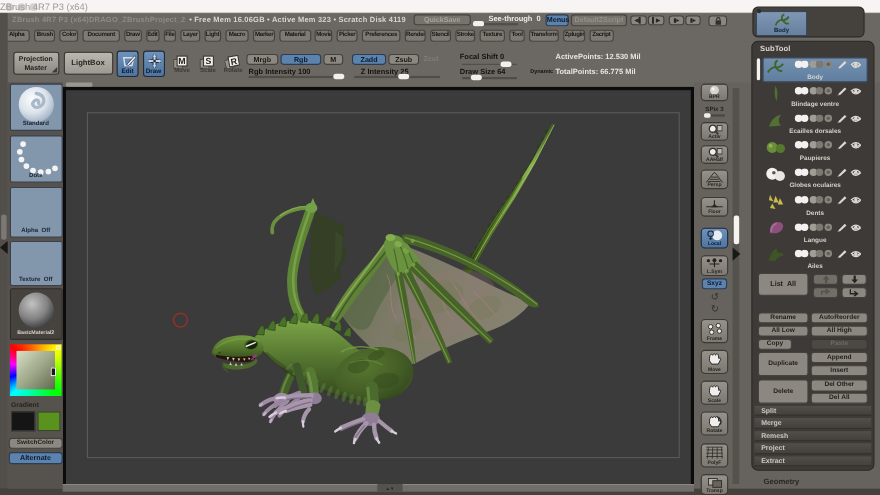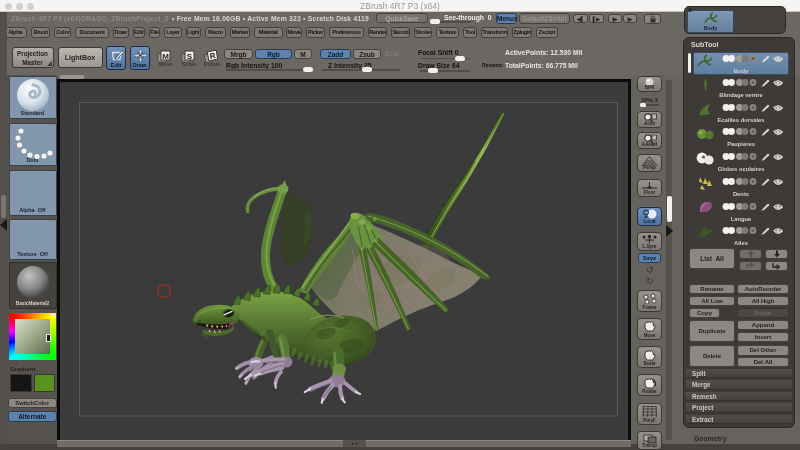--- a/index.html
+++ b/index.html
@@ -33,21 +33,21 @@
   .stlbl{position:absolute;width:100px;text-align:center;font-size:5.8px;font-weight:bold;color:#d5d1cb;}
 </style>
 </head>
 <body>
 <div id="app">
 
 <div class="abs" style="left:0;top:0;width:800px;height:12px;background:#f6f5f3;border-bottom:1px solid #c9c7c4;box-sizing:border-box;">
   <div class="abs" style="left:5px;top:2.5px;width:7px;height:7px;border-radius:50%;background:#d2d1cf;"></div>
   <div class="abs" style="left:16px;top:2.5px;width:7px;height:7px;border-radius:50%;background:#d2d1cf;"></div>
   <div class="abs" style="left:27px;top:2.5px;width:7px;height:7px;border-radius:50%;background:#d2d1cf;"></div>
-  <div class="abs" style="left:0;top:1px;width:800px;text-align:center;font-size:8.5px;color:#9b9a98;">ZBrush 4R7 P3 (x64)</div>
+  <div class="abs" style="left:0;top:1px;width:800px;font-size:8.5px;color:#9b9a98;">ZBrush 4R7 P3 (x64)</div>
 </div>
 
 <div class="abs" style="left:0;top:12px;width:800px;height:12px;background:#6b6762;"></div>
 <div class="abs b" style="left:11px;top:14.5px;font-size:6.8px;color:#8f8b85;letter-spacing:0.2px;">ZBrush 4R7 P3 (x64)DRAGO_ZBrushProject_2</div>
 <div class="abs b" style="left:172px;top:14.5px;font-size:6.8px;color:#d9d5cf;letter-spacing:0.2px;">• Free Mem 16.06GB • Active Mem 323 • Scratch Disk 4119</div>
 <div class="pb" style="left:376px;top:13px;width:52px;height:10px;color:#a7a39d;background:#76726c;">QuickSave</div>
 <div class="abs" style="left:431px;top:21px;width:40px;height:1.5px;background:#514e4a;"></div>
 <div class="abs" style="left:430px;top:18.5px;width:10px;height:5px;background:#f2f0ed;border-radius:2px;"></div>
 <div class="abs b" style="left:444px;top:14px;font-size:6.8px;color:#f0ede8;">See-through&nbsp;&nbsp;0</div>
 <div class="pb blue" style="left:496px;top:13px;width:21px;height:10.5px;color:#0d1b30;">Menus</div>

